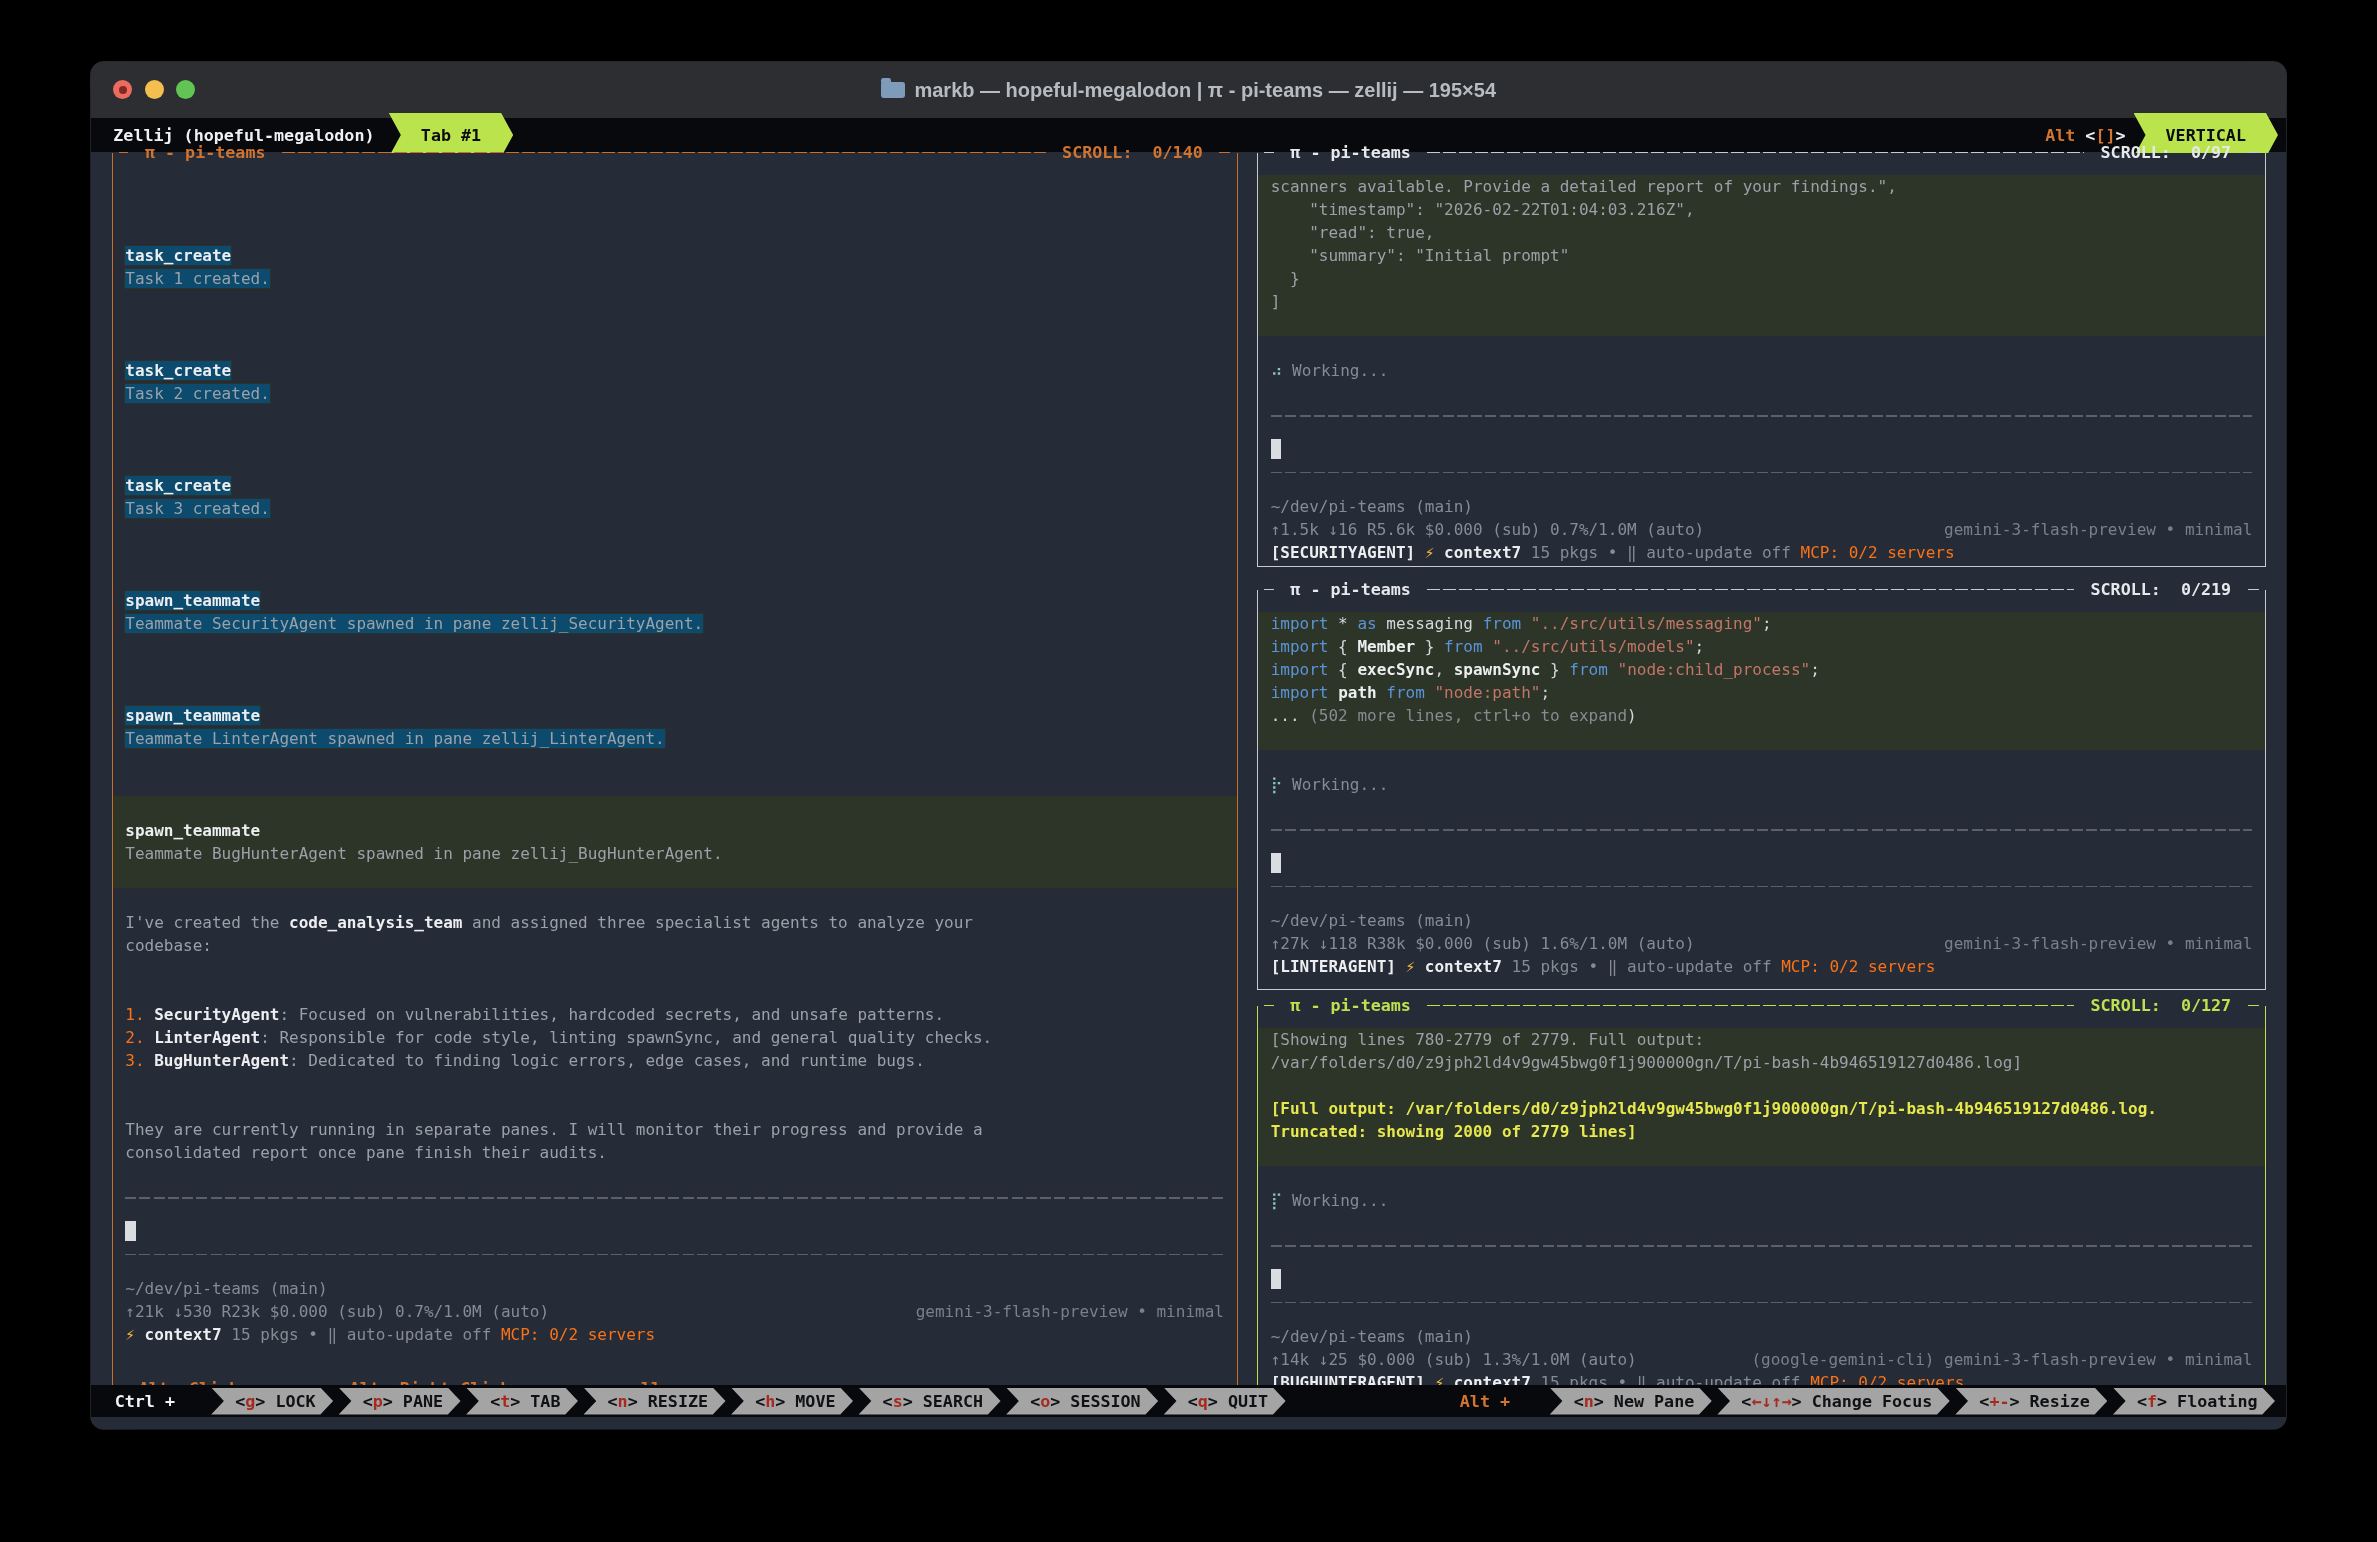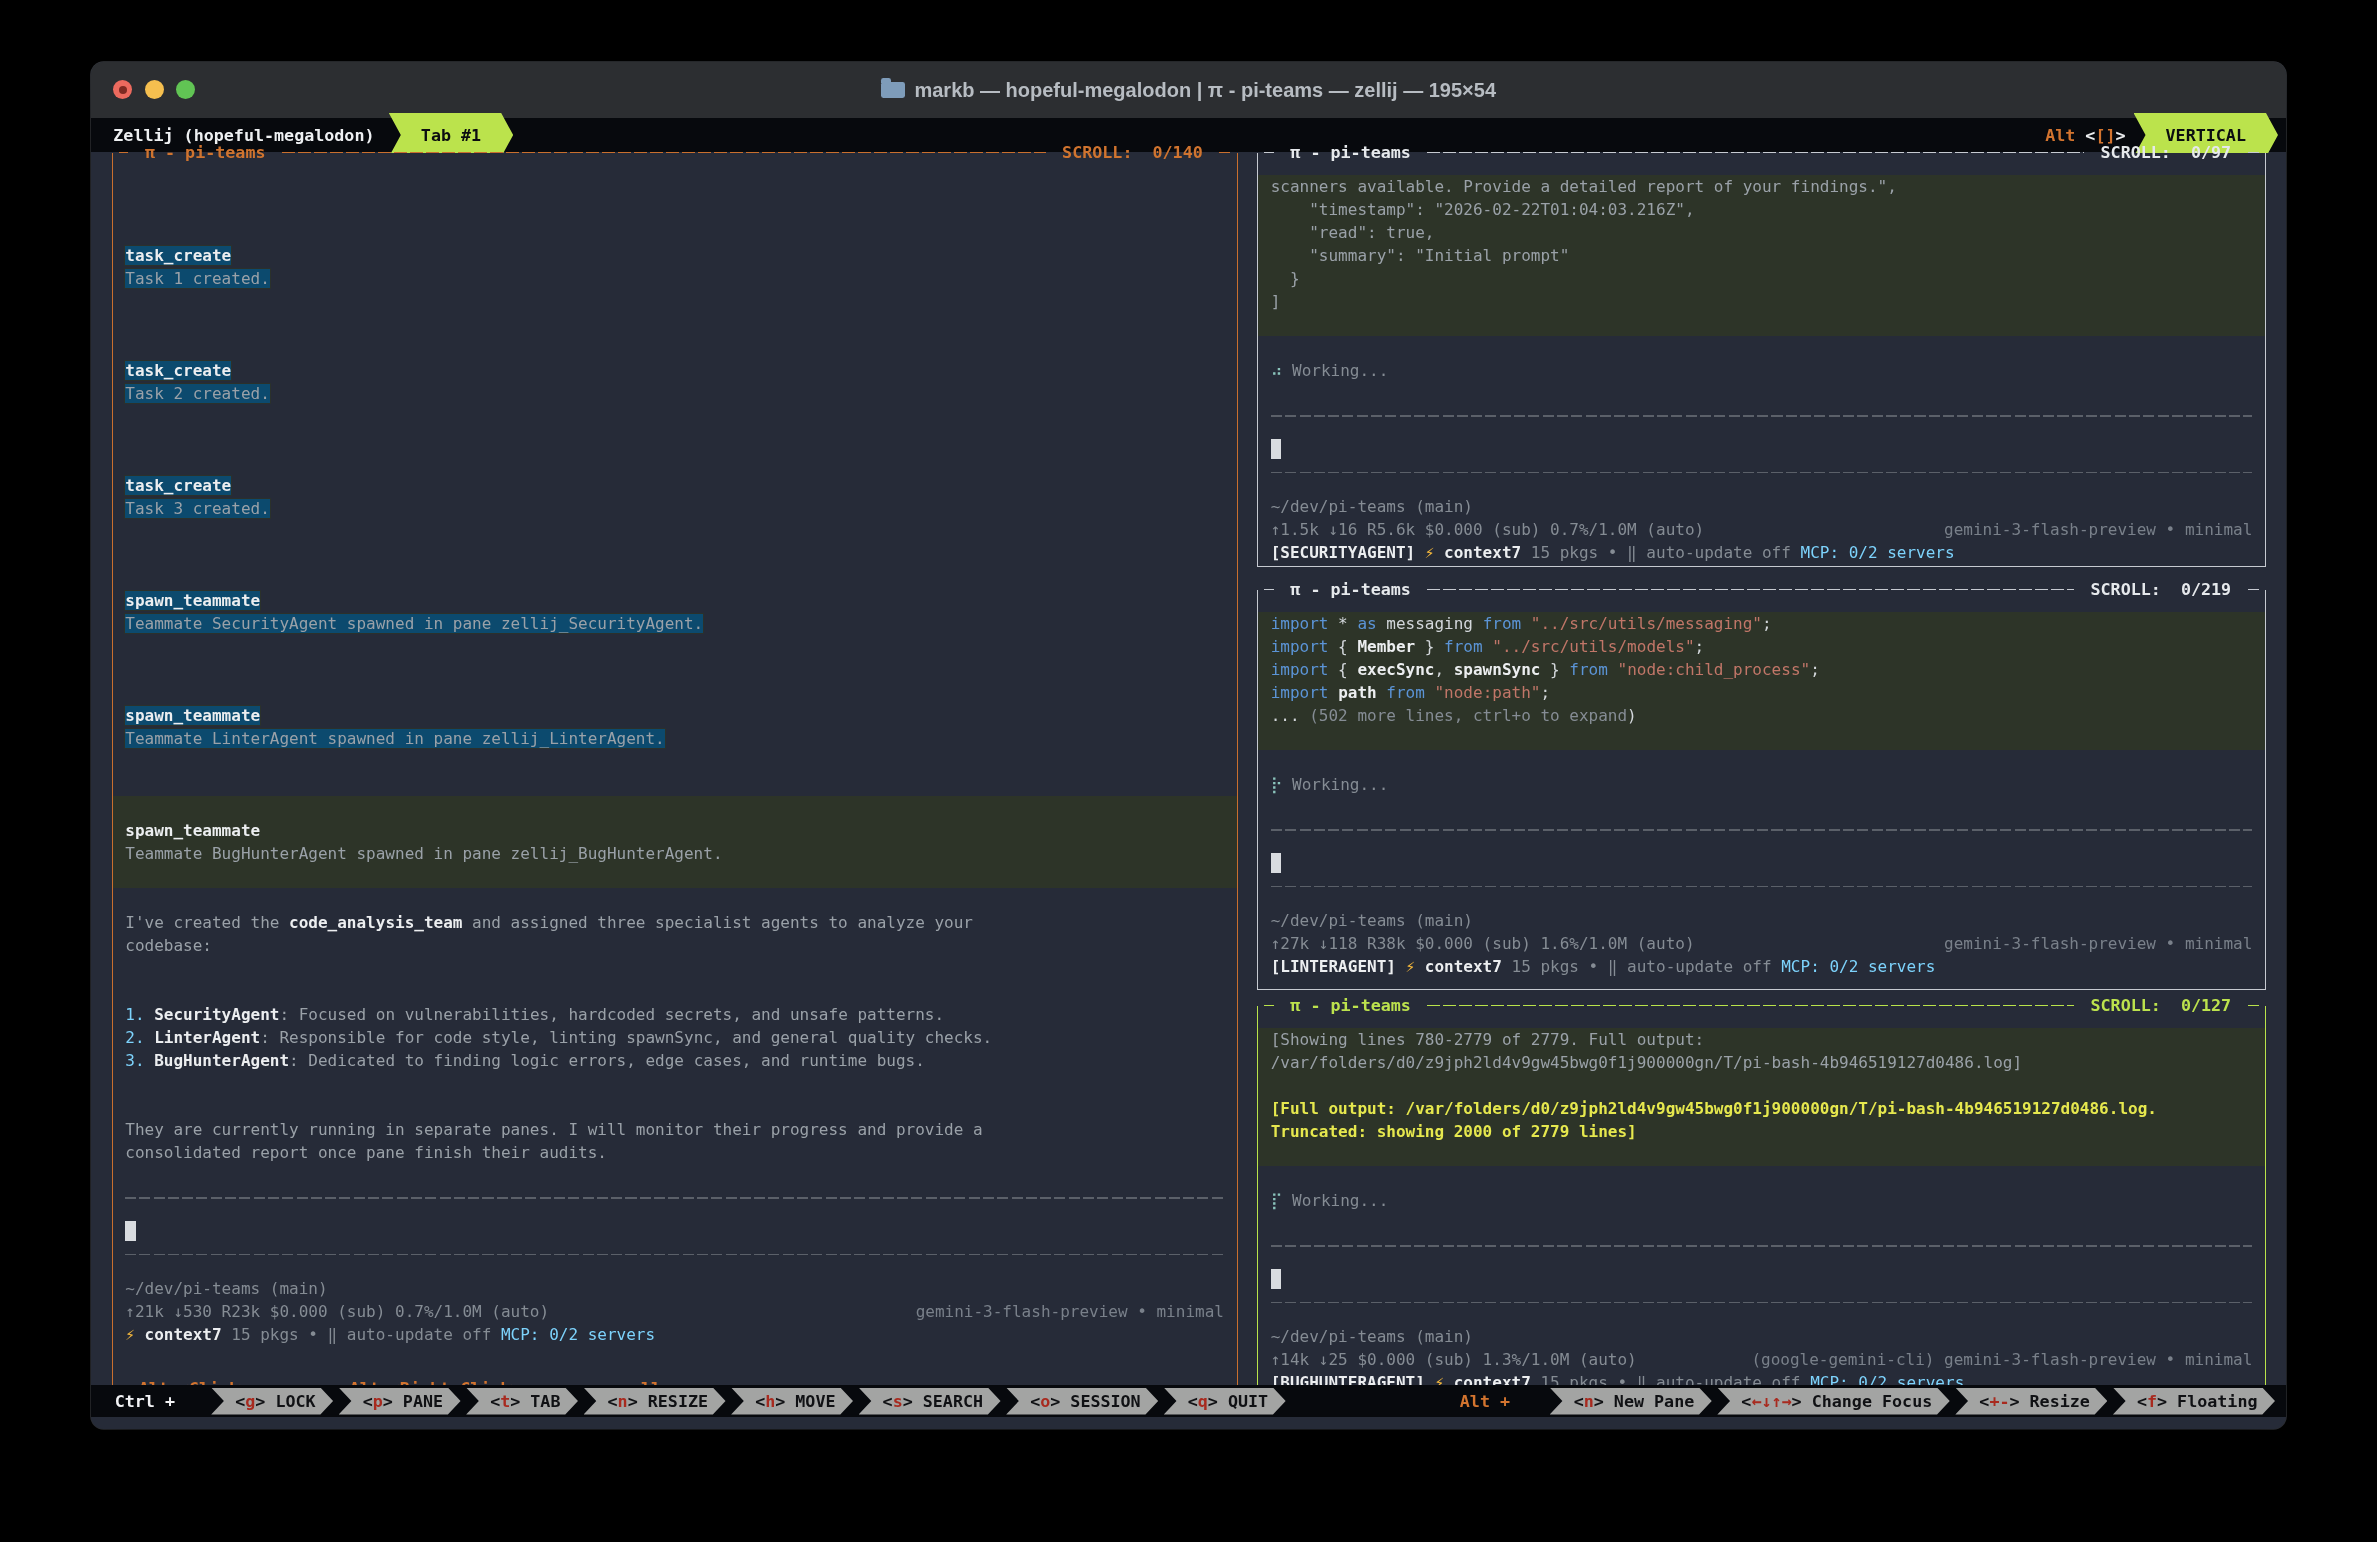--- a/index.html
+++ b/index.html
@@ -51,21 +51,21 @@
   .ihl{background:#0c4a6e;box-shadow:0 0 0 0.8px #2d3428;}
   .row.dv i{display:block;height:1.6px;margin-top:10.3px;
             background:repeating-linear-gradient(90deg,#5b6069 0 11px,rgba(0,0,0,0) 11px 14.3px);}
   .cursor-block{display:inline-block;width:10.3px;height:20px;background:#d9dce0;vertical-align:middle;margin-top:-3.2px;}
   .row.stats{display:flex;justify-content:space-between;}
   .sg-g{color:#9aa1a8;} .sg-d{color:#858c94;} .sg-dm{color:#79808a;}
   .sg-w{color:#eceef0;font-weight:bold;}
   .sg-c{color:#d3d7db;}
   .sg-b{color:#5b94d6;}
   .sg-s{color:#c17668;}
-  .sg-t{color:#7dd3fc;}
+  .sg-t{color:#f97316;}
   .sg-y{color:#e6e84e;font-weight:bold;}
   .sg-sp{color:#8ac3bb;}
   .sg-bolt{color:#f2b63c;}
   .bhint{position:absolute;bottom:-12.7px;left:8px;height:24px;line-height:24px;background:#262b38;
          padding:0 8px;color:#d3742f;font-weight:bold;font-size:16.7px;white-space:pre;}
   
   .statusbar{position:absolute;left:0;right:0;bottom:12px;height:32px;background:#07090d;
              display:flex;align-items:center;font-size:16.7px;font-weight:bold;padding:0 11px 0 12.7px;}
   .sb-black{color:#f2f3f5;padding:0 20.6px 0 11px;white-space:pre;}
   .sb-black.alt{color:#d3742f;margin-left:auto;padding:0 24px;}

